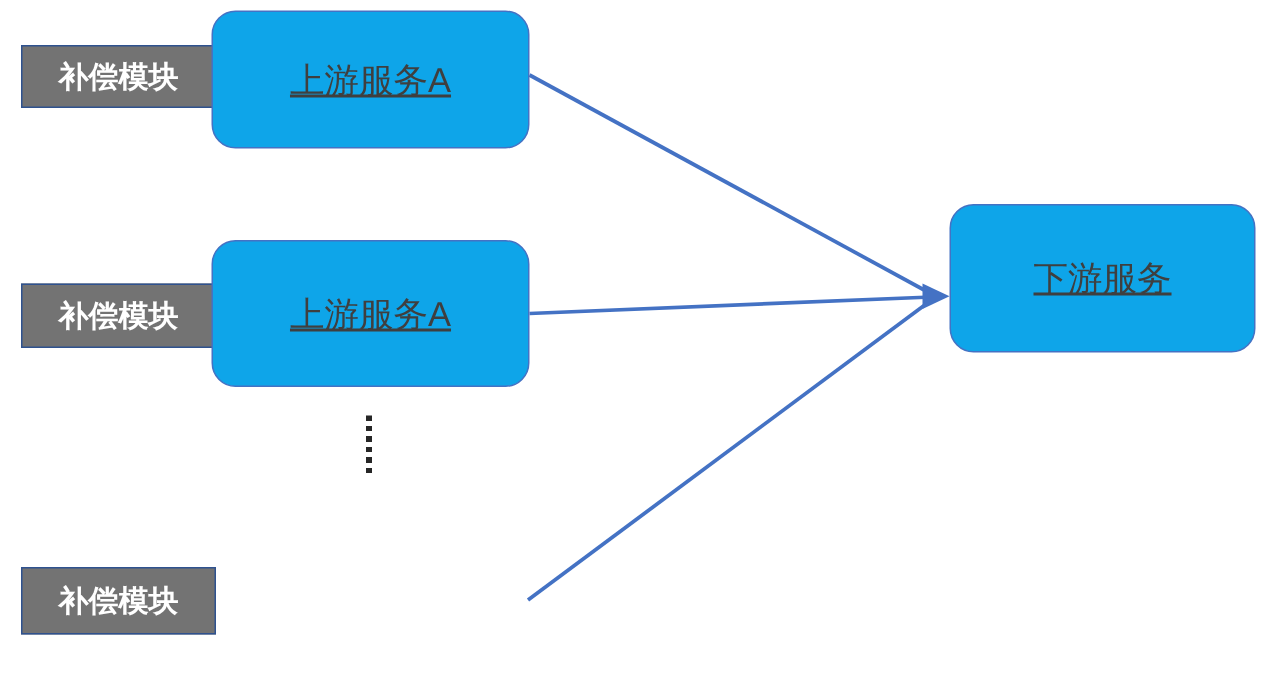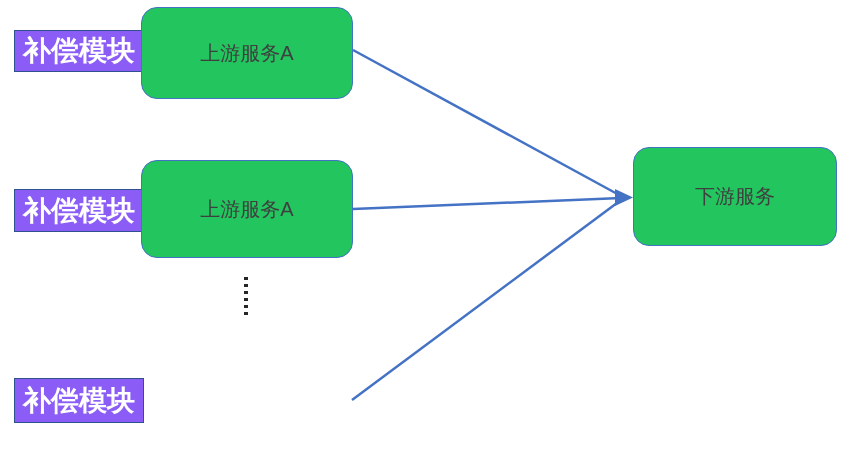--- a/index.html
+++ b/index.html
@@ -7,47 +7,48 @@
     position: relative;
     width: 858px;
     height: 454px;
     background: #ffffff;
     font-family: "Liberation Sans", sans-serif;
     overflow: hidden;
   }
   .service-box {
     position: absolute;
     box-sizing: border-box;
-    background: #22c55e;
+    background: #0ea5e9;
     border: 1.5px solid #4472C4;
     border-radius: 16px;
     display: flex;
     align-items: center;
     justify-content: center;
-    font-size: 20px;
+    font-size: 23px;
     color: #3F3F3F;
     z-index: 2;
+    text-decoration: underline;
   }
   .module-box {
     position: absolute;
     box-sizing: border-box;
-    background: #8b5cf6;
+    background: #737373;
     border: 1.5px solid #2F528F;
     display: flex;
     align-items: center;
     justify-content: center;
-    font-size: 28px;
+    font-size: 20px;
     font-weight: bold;
     color: #FFFFFF;
     z-index: 1;
   }
   .box-a    { left: 141px; top: 7px;   width: 212px; height: 92px; }
   .box-b    { left: 141px; top: 160px; width: 212px; height: 98px; }
   .box-n    { left: 141px; top: 350px; width: 212px; height: 100px; }
-  .box-down { left: 633px; top: 147px; width: 204px; height: 99px; }
+  .box-down { left: 633px; top: 136px; width: 204px; height: 99px; }
   .mod-a { left: 14px; top: 30px;  width: 130px; height: 42px; }
   .mod-b { left: 14px; top: 189px; width: 130px; height: 43px; }
   .mod-n { left: 14px; top: 378px; width: 130px; height: 45px; }
   .arrows {
     position: absolute;
     left: 0; top: 0;
     z-index: 3;
     pointer-events: none;
   }
   .dots {

